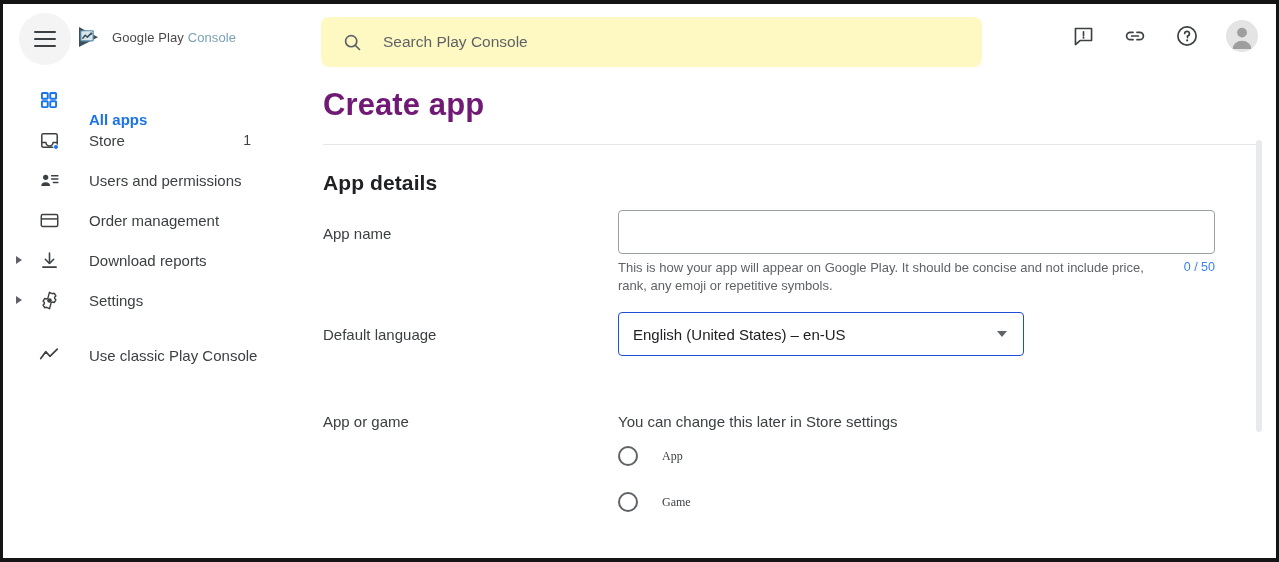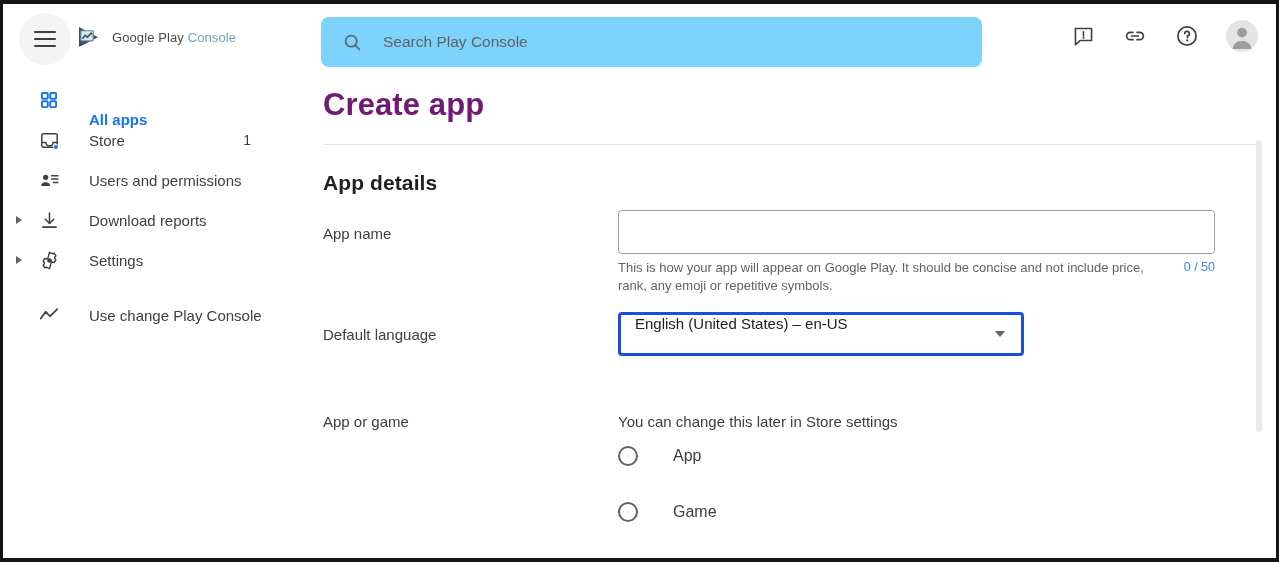--- a/index.html
+++ b/index.html
@@ -55,21 +55,21 @@
   .brand-text {
     font-size: 13px; letter-spacing: 0.1px;
     white-space: nowrap;
   }
   .brand-text .g1 { color: #4a4a4a; }
   .brand-text .g2 { color: #7ba0b5; }
 
   .searchbar {
     position: absolute; left: 318px; top: 13px;
     width: 661px; height: 50px;
-    background: #7dd3fc;
+    background: #fef9c3;
     border-radius: 8px;
     display: flex; align-items: center;
     padding-left: 21px;
     cursor: text;
   }
   .search-icon { width: 21px; height: 21px; flex: none; }
   .search-placeholder {
     margin-left: 20px;
     color: #5f6368; font-size: 15.5px;
   }
@@ -183,24 +183,24 @@
     max-width: 528px;
   }
   .helper-counter {
     font-size: 12.5px; color: #3b82f6; white-space: nowrap;
     padding-top: 1px;
   }
 
   .select-box {
     position: absolute; left: 297px; top: 244px;
     width: 406px; height: 44px;
-    border: 3px solid #1d4ed8;
+    border: 1px solid #1d4ed8;
     border-radius: 4px;
     background: #ffffff;
-    display: flex; align-items: flex-start;
+    display: flex; align-items: center;
     padding: 0 14px;
     cursor: pointer;
   }
   .select-value { font-size: 15px; color: #202124; }
   .select-arrow {
     position: absolute; right: 16px; top: 50%;
     transform: translateY(-50%);
     width: 0; height: 0;
     border-left: 5.5px solid transparent;
     border-right: 5.5px solid transparent;
@@ -210,30 +210,30 @@
   .hint-text {
     position: absolute; left: 297px; top: 345px;
     font-size: 15px; color: #3c4043;
   }
   .radio-row {
     position: absolute; left: 297px;
     display: flex; align-items: center;
     cursor: pointer;
   }
   .radio-app  { top: 378px; }
-  .radio-game { top: 434px; }
+  .radio-game { top: 424px; }
   .radio-mark {
     width: 20px; height: 20px; border-radius: 50%;
     border: 2px solid #5f6368;
     background: #ffffff;
     flex: none;
   }
   .radio-label {
-    margin-left: 35px;
-    font-size: 16px; color: #3c4043;
+    margin-left: 24px;
+    font-size: 12px; color: #3c4043; font-family: Liberation Serif, serif;
   }
 
   
   .scrollbar-track {
     position: absolute; right: 4px; top: 64px;
     width: 10px; height: 490px;
     background: transparent;
   }
   .scrollbar-thumb {
     position: absolute; right: 10px; top: 72px;
@@ -345,20 +345,29 @@
           <circle cx="7.6" cy="8.3" r="3" fill="#3c4043"></circle>
           <path d="M2.6 18.2 a5 4.2 0 0 1 10 0 Z" fill="#3c4043"></path>
           <line x1="14.4" y1="6.6" x2="21.6" y2="6.6" stroke="#3c4043" stroke-width="1.7" stroke-linecap="round"></line>
           <line x1="14.4" y1="10.4" x2="21.6" y2="10.4" stroke="#3c4043" stroke-width="1.7" stroke-linecap="round"></line>
           <line x1="16.4" y1="14.2" x2="21.6" y2="14.2" stroke="#3c4043" stroke-width="1.7" stroke-linecap="round"></line>
         </svg>
       </span>
       <span class="nav-label">Users and permissions</span>
     </div>
 
+    <div class="nav-item">
+      <span class="nav-icon">
+        <svg viewBox="0 0 24 24" width="21" height="21">
+          <rect x="2.6" y="5.2" width="18.8" height="13.6" rx="1.7" fill="none" stroke="#3c4043" stroke-width="1.7"></rect>
+          <line x1="2.6" y1="10.2" x2="21.4" y2="10.2" stroke="#3c4043" stroke-width="1.7"></line>
+        </svg>
+      </span>
+      <span class="nav-label">Order management</span>
+    </div>
 
     <div class="nav-item">
       <span class="nav-expander"></span>
       <span class="nav-icon">
         <svg viewBox="0 0 24 24" width="21" height="21">
           <line x1="12" y1="3.4" x2="12" y2="15" stroke="#3c4043" stroke-width="1.8" stroke-linecap="round"></line>
           <polyline points="7.2,10.6 12,15.4 16.8,10.6" fill="none" stroke="#3c4043" stroke-width="1.8" stroke-linecap="round" stroke-linejoin="round"></polyline>
           <line x1="4.4" y1="19.6" x2="19.6" y2="19.6" stroke="#3c4043" stroke-width="1.8" stroke-linecap="round"></line>
         </svg>
       </span>
@@ -377,21 +386,21 @@
     </div>
 
     <div class="nav-gap"></div>
 
     <div class="nav-item">
       <span class="nav-icon">
         <svg viewBox="0 0 24 24" width="22" height="22">
           <polyline points="3,15.8 8.4,8.4 13,13.4 21,5.6" fill="none" stroke="#3c4043" stroke-width="1.9" stroke-linecap="round" stroke-linejoin="round"></polyline>
         </svg>
       </span>
-      <span class="nav-label">Use change Play Console</span>
+      <span class="nav-label">Use classic Play Console</span>
     </div>
   </div>
 
   <div class="main">
 
     <h1 class="page-title">Create app</h1>
     <div class="title-divider"></div>
     <h2 class="section-title">App details</h2>
 
     <div class="field-label lbl-appname">App name</div>

